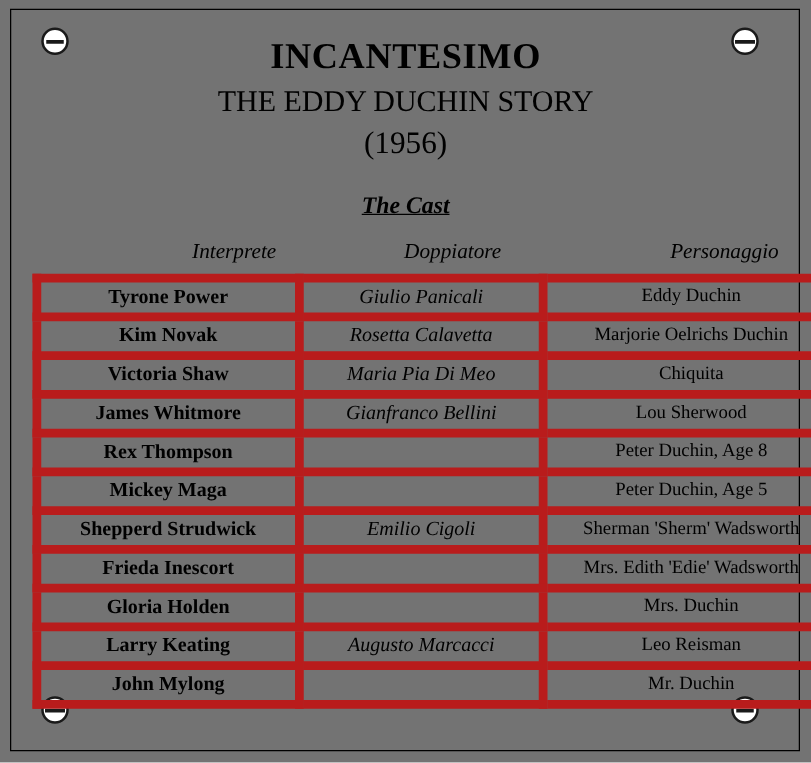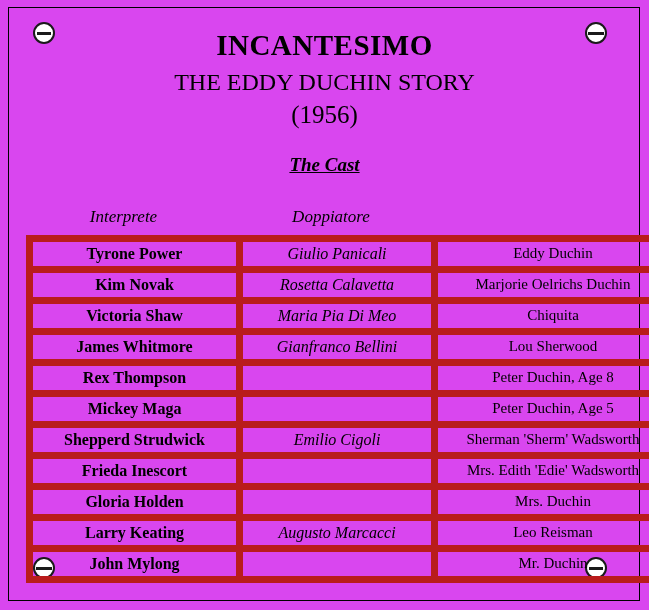--- a/index.html
+++ b/index.html
@@ -11,21 +11,21 @@
     width: 649px;
     height: 610px;
     font-family: "Liberation Serif", serif;
     color: #000000;
     overflow: hidden;
   }
   .page {
     position: relative;
     width: 649px;
     height: 610px;
-    background: #d946ef;
+    background: #737373;
     box-sizing: border-box;
   }
   .page-frame {
     position: absolute;
     left: 8px;
     top: 7px;
     width: 632px;
     height: 594px;
     border: 1px solid #000000;
     box-sizing: border-box;
@@ -92,25 +92,24 @@
   .cast-heading {
     text-align: center;
     font-size: 19px;
     font-style: italic;
     font-weight: bold;
     text-decoration: underline;
     margin-top: 25px;
   }
   .col-headers {
     display: flex;
-    margin-top: 31px;
+    margin-top: 15px;
     font-size: 17px;
     font-style: italic;
-    text-align: center;
-    gap: 20px;
+    text-align: right;
   }
   .col-headers .ch {
     box-sizing: border-box;
   }
   .c1 { width: 195px; }
   .c2 { width: 180px; }
   .c3 { width: 222px; }
 
   table.cast {
     margin-top: 8px;
@@ -183,20 +182,21 @@
 
     <div class="title">INCANTESIMO</div>
     <div class="subtitle">THE EDDY DUCHIN STORY</div>
     <div class="year">(1956)</div>
 
     <div class="cast-heading">The Cast</div>
 
     <div class="col-headers">
       <div class="ch c1">Interprete</div>
       <div class="ch c2">Doppiatore</div>
+      <div class="ch c3">Personaggio</div>
     </div>
 
     <table class="cast">
       <tbody>
         <tr>
           <td class="actor">Tyrone Power</td>
           <td class="dub">Giulio Panicali</td>
           <td class="role">Eddy Duchin</td>
         </tr>
         <tr>

